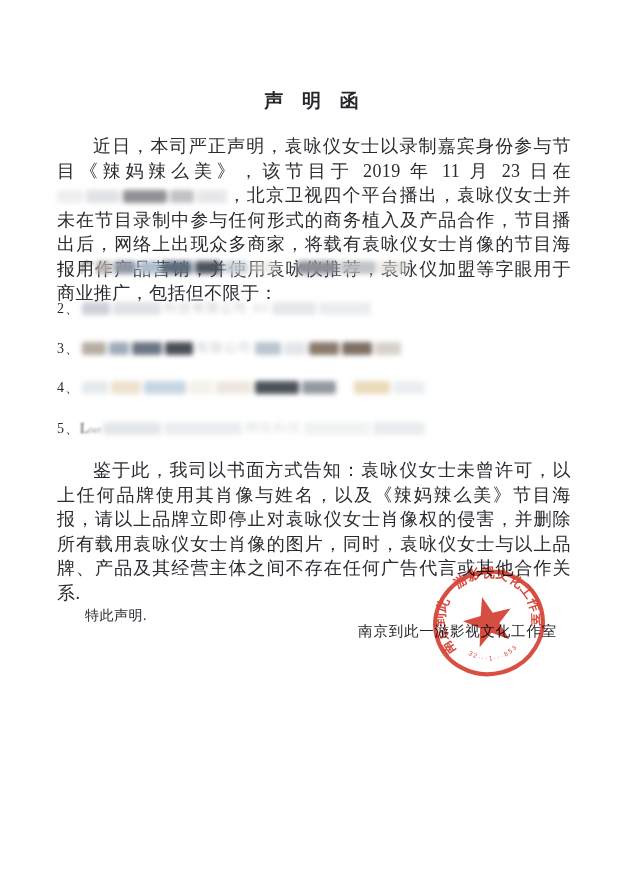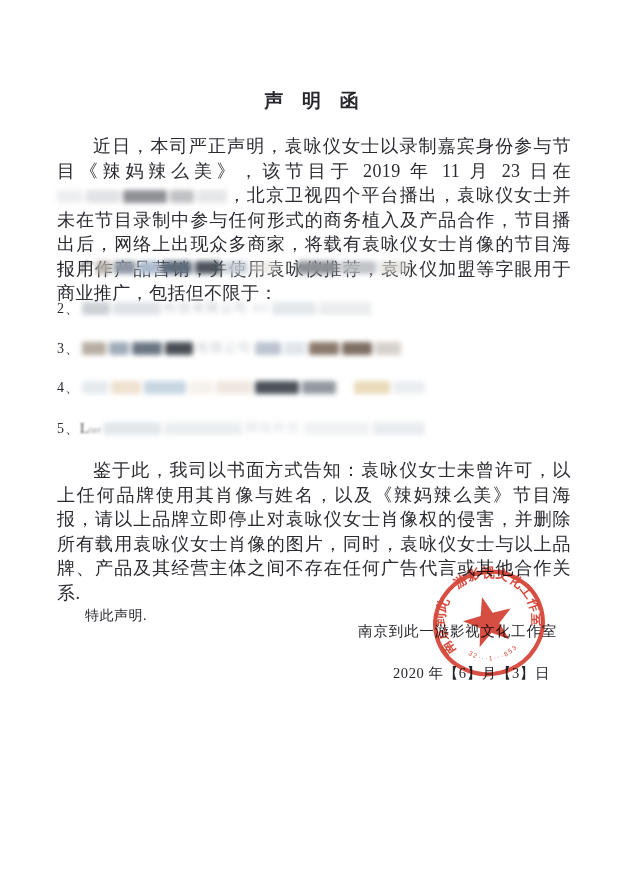--- a/index.html
+++ b/index.html
@@ -149,21 +149,20 @@
         </span>
     </div>
   </div>
 
   <div class="para p2">鉴于此，我司以书面方式告知：袁咏仪女士未曾许可，以上任何品牌使用其肖像与姓名，以及《辣妈辣么美》节目海报，请以上品牌立即停止对袁咏仪女士肖像权的侵害，并删除所有载用袁咏仪女士肖像的图片，同时，袁咏仪女士与以上品牌、产品及其经营主体之间不存在任何广告代言或其他合作关系.</div>
 
   <div class="closing">特此声明.</div>
 
   <div class="signature">南京到此一游影视文化工作室</div>
 
-  <div class="dateline">2020 年【6】月【3】日</div>
 
   <svg class="stamp" viewBox="0 0 126 118" xmlns="http://www.w3.org/2000/svg">
     <g transform="rotate(-15 63 59)">
       <ellipse cx="63" cy="59" rx="54" ry="51" fill="none" stroke="#d23a2c" stroke-width="4.2" opacity="0.96"></ellipse>
       <path id="seal-arc" d="M 24 77 A 44 44 0 1 1 102 77" fill="none"></path>
       <text font-size="13" font-weight="bold" fill="#d23a2c" font-family="Liberation Serif, DejaVu Serif, serif">
         <textPath href="#seal-arc" startOffset="0" textLength="176" lengthAdjust="spacing">南京到此一游影视文化工作室</textPath>
       </text>
       <polygon points="63,32 69.2,50 87.7,50.5 73,61.8 78.3,80 63,69 47.7,80 53,61.8 38.3,50.5 56.8,50" fill="#d23a2c" opacity="0.97"></polygon>
       <path id="seal-bottom-arc" d="M 32 81 A 39 39 0 0 0 94 81" fill="none"></path>

